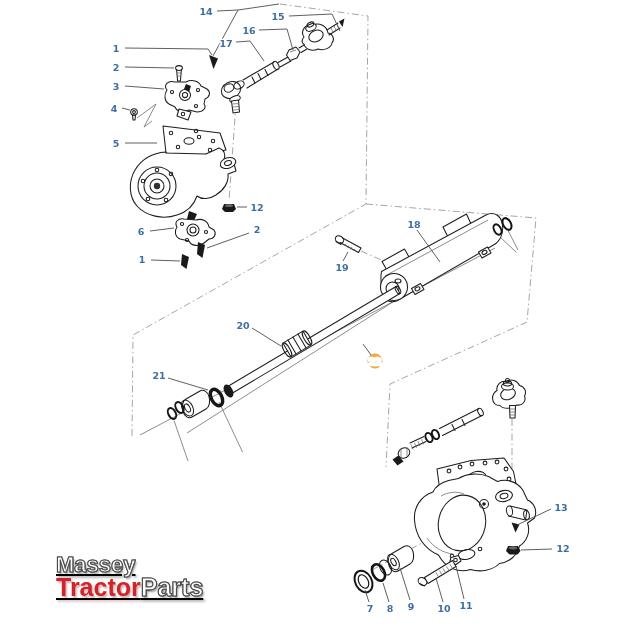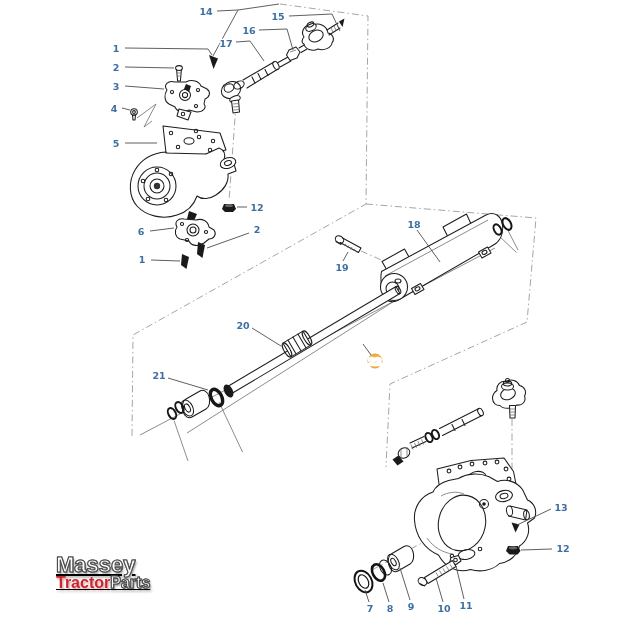--- a/index.html
+++ b/index.html
@@ -12,21 +12,21 @@
   .dk{fill:#1a1a1a;stroke:none;}
   .thin{fill:none;stroke:#6e6e6e;stroke-width:0.8;}
   .dash{fill:none;stroke:#9b9b9b;stroke-width:0.9;stroke-dasharray:7 3 1.5 3;}
   .oring{fill:none;stroke:#161616;stroke-width:2;}
   .callout-num{font-family:"DejaVu Sans",sans-serif;font-weight:bold;font-size:9.5px;
                text-anchor:middle;paint-order:stroke;stroke:#ffffff;stroke-width:2.5px;}
   
   .logo{position:absolute;left:56px;top:554px;font-weight:bold;line-height:1;white-space:nowrap;text-decoration:underline;}
   .logo-line1{font-size:22px;color:#fff;-webkit-text-stroke:1.1px #4c4c4c;
               text-shadow:1.5px 1.5px 2px rgba(60,60,60,.5);}
-  .logo-line2{font-size:16px;margin-top:-1px;text-align:right;}
+  .logo-line2{font-size:25px;margin-top:-1px;text-align:right;}
   .logo-red{text-shadow:1.5px 1.5px 2px rgba(120,30,30,.35);}
   .logo-white{color:#fff;-webkit-text-stroke:1.1px #4c4c4c;text-shadow:1.5px 1.5px 2px rgba(60,60,60,.5);}
 </style>
 </head>
 <body>
 
 <div class="canvas">
 
 <svg width="626" height="626" viewBox="0 0 626 626">
 

